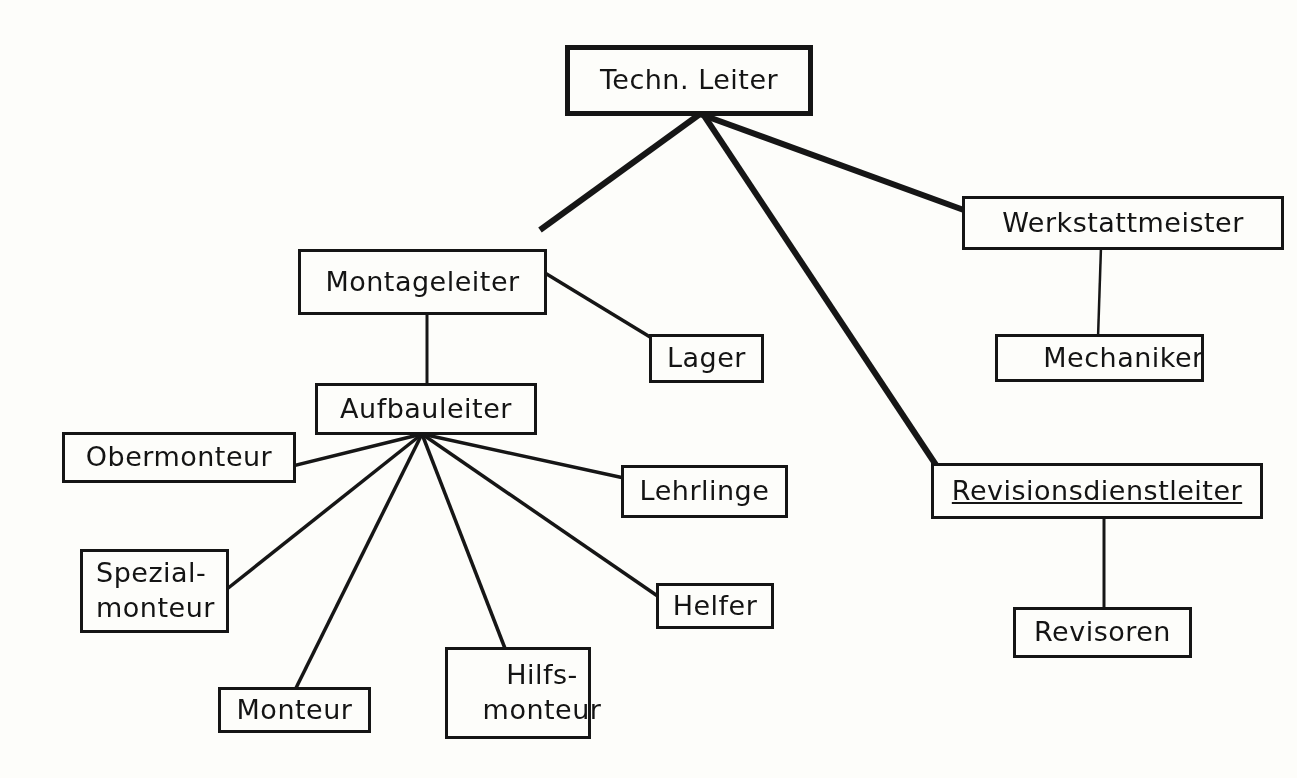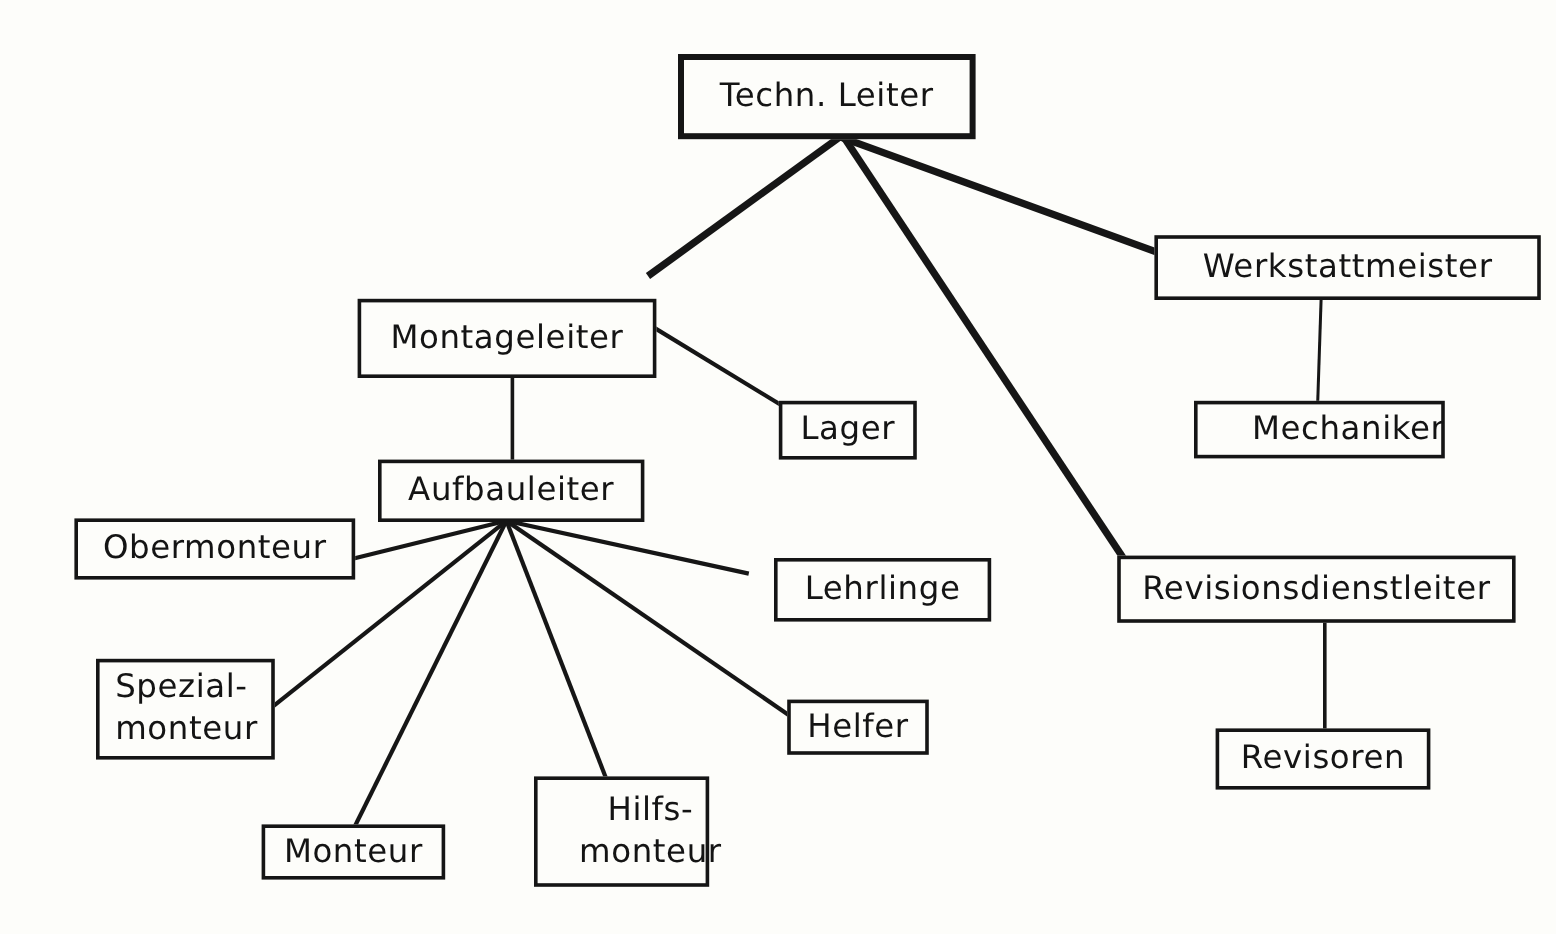--- a/index.html
+++ b/index.html
@@ -112,29 +112,29 @@
 
   <div class="node" style="left:218px; top:687px; width:153px; height:46px;">
     <span>Monteur</span>
   </div>
 
   <div class="node" style="left:445px; top:647px; width:146px; height:92px;padding-left:48px;">
     <span>Hilfs-</span>
     <span>monteur</span>
   </div>
 
-  <div class="node" style="left:621px; top:465px; width:181px; height:53px;margin-left:24px;">
+  <div class="node" style="left:621px; top:465px; width:167px; height:53px;">
     <span>Lehrlinge</span>
   </div>
 
   <div class="node" style="left:656px; top:583px; width:118px; height:46px;">
     <span>Helfer</span>
   </div>
 
-  <div class="node" style="left:931px; top:463px; width:332px; height:56px;">
+  <div class="node" style="left:931px; top:463px; width:332px; height:56px;text-decoration:underline;">
     <span>Revisionsdienstleiter</span>
   </div>
 
   <div class="node" style="left:1013px; top:607px; width:179px; height:51px;">
     <span>Revisoren</span>
   </div>
 
 </div>
 
 </body></html>

